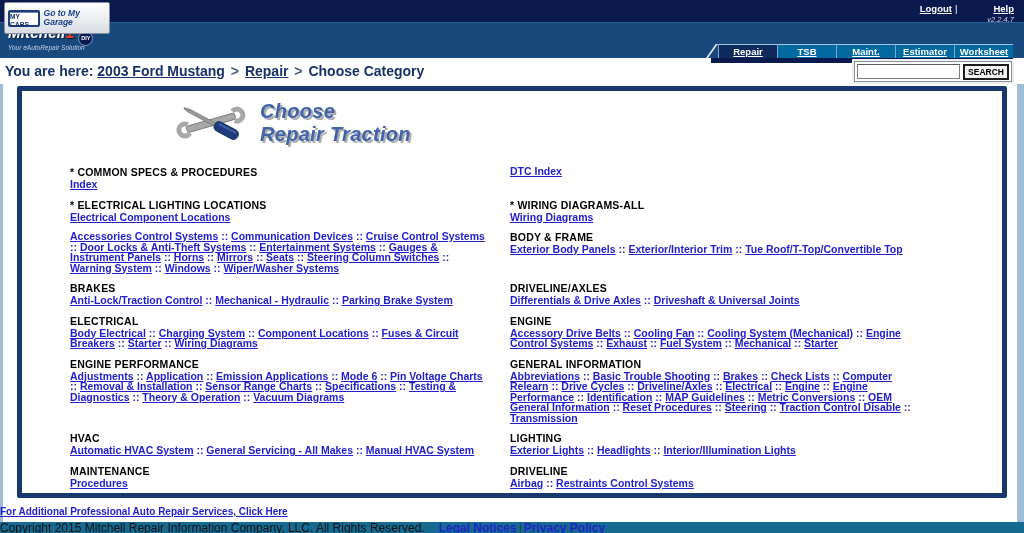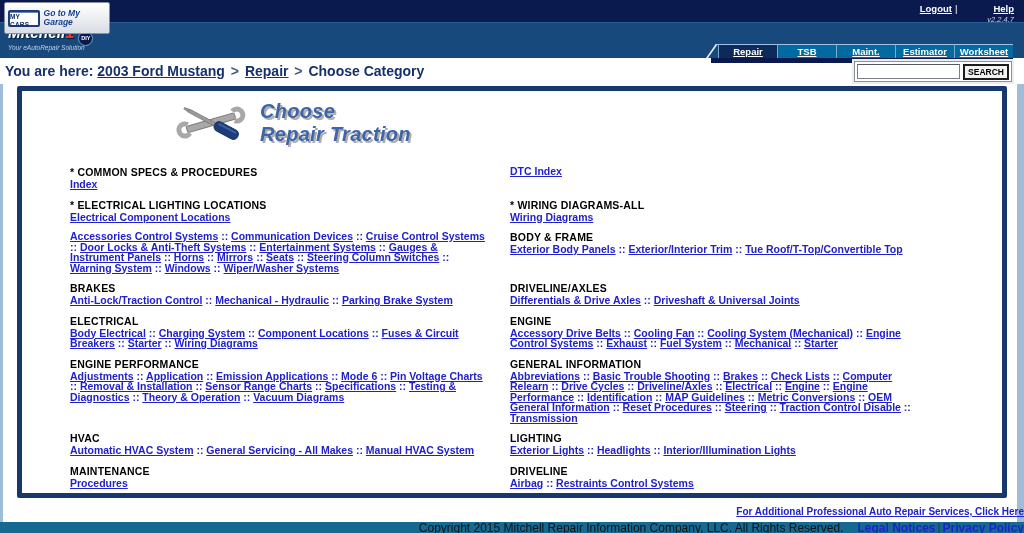--- a/index.html
+++ b/index.html
@@ -63,21 +63,21 @@
     text-shadow:2px 2px 0 #aeaeae; line-height:23px; letter-spacing:.3px; padding-top:2px; }
 
   .cats { margin:12px 0 0 48px; display:grid; grid-template-columns:440px 440px; }
   .cat-cell { margin-bottom:9px; padding-right:18px; }
   .cat-head { font-size:10.5px; font-weight:bold; color:#000; letter-spacing:.2px; margin-bottom:1px; }
   .cat-links { font-size:10.5px; font-weight:bold; line-height:10.5px; color:#2121cc; }
   .cat-link { color:#2121cc; text-decoration:underline; cursor:pointer; }
   .sep { color:#2121cc; text-decoration:none; }
 
   
-  .footer { height:32px; text-align:right; padding-top:3px; position:relative; z-index:8; }
+  .footer { height:32px; text-align:left; padding-top:3px; position:relative; z-index:8; }
   .services-link { font-size:10px; font-weight:bold; color:#2121cc; text-decoration:underline; cursor:pointer; }
   .copyline { font-size:12px; color:#111; margin-top:2px; }
   .copyline a { color:#2121cc; text-decoration:underline; font-weight:bold; cursor:pointer; }
   .copyline .gap { display:inline-block; width:14px; }
   .copyline .pipe2 { margin:0 2px; color:#333; }
   .top-link { display:inline-block; font-size:10px; font-weight:bold; color:#2121cc;
     text-decoration:underline; cursor:pointer; margin-top:1px; }
   .bottombar { position:absolute; left:0; bottom:0; width:1024px; height:11px; background:#166a92; }
 
   

